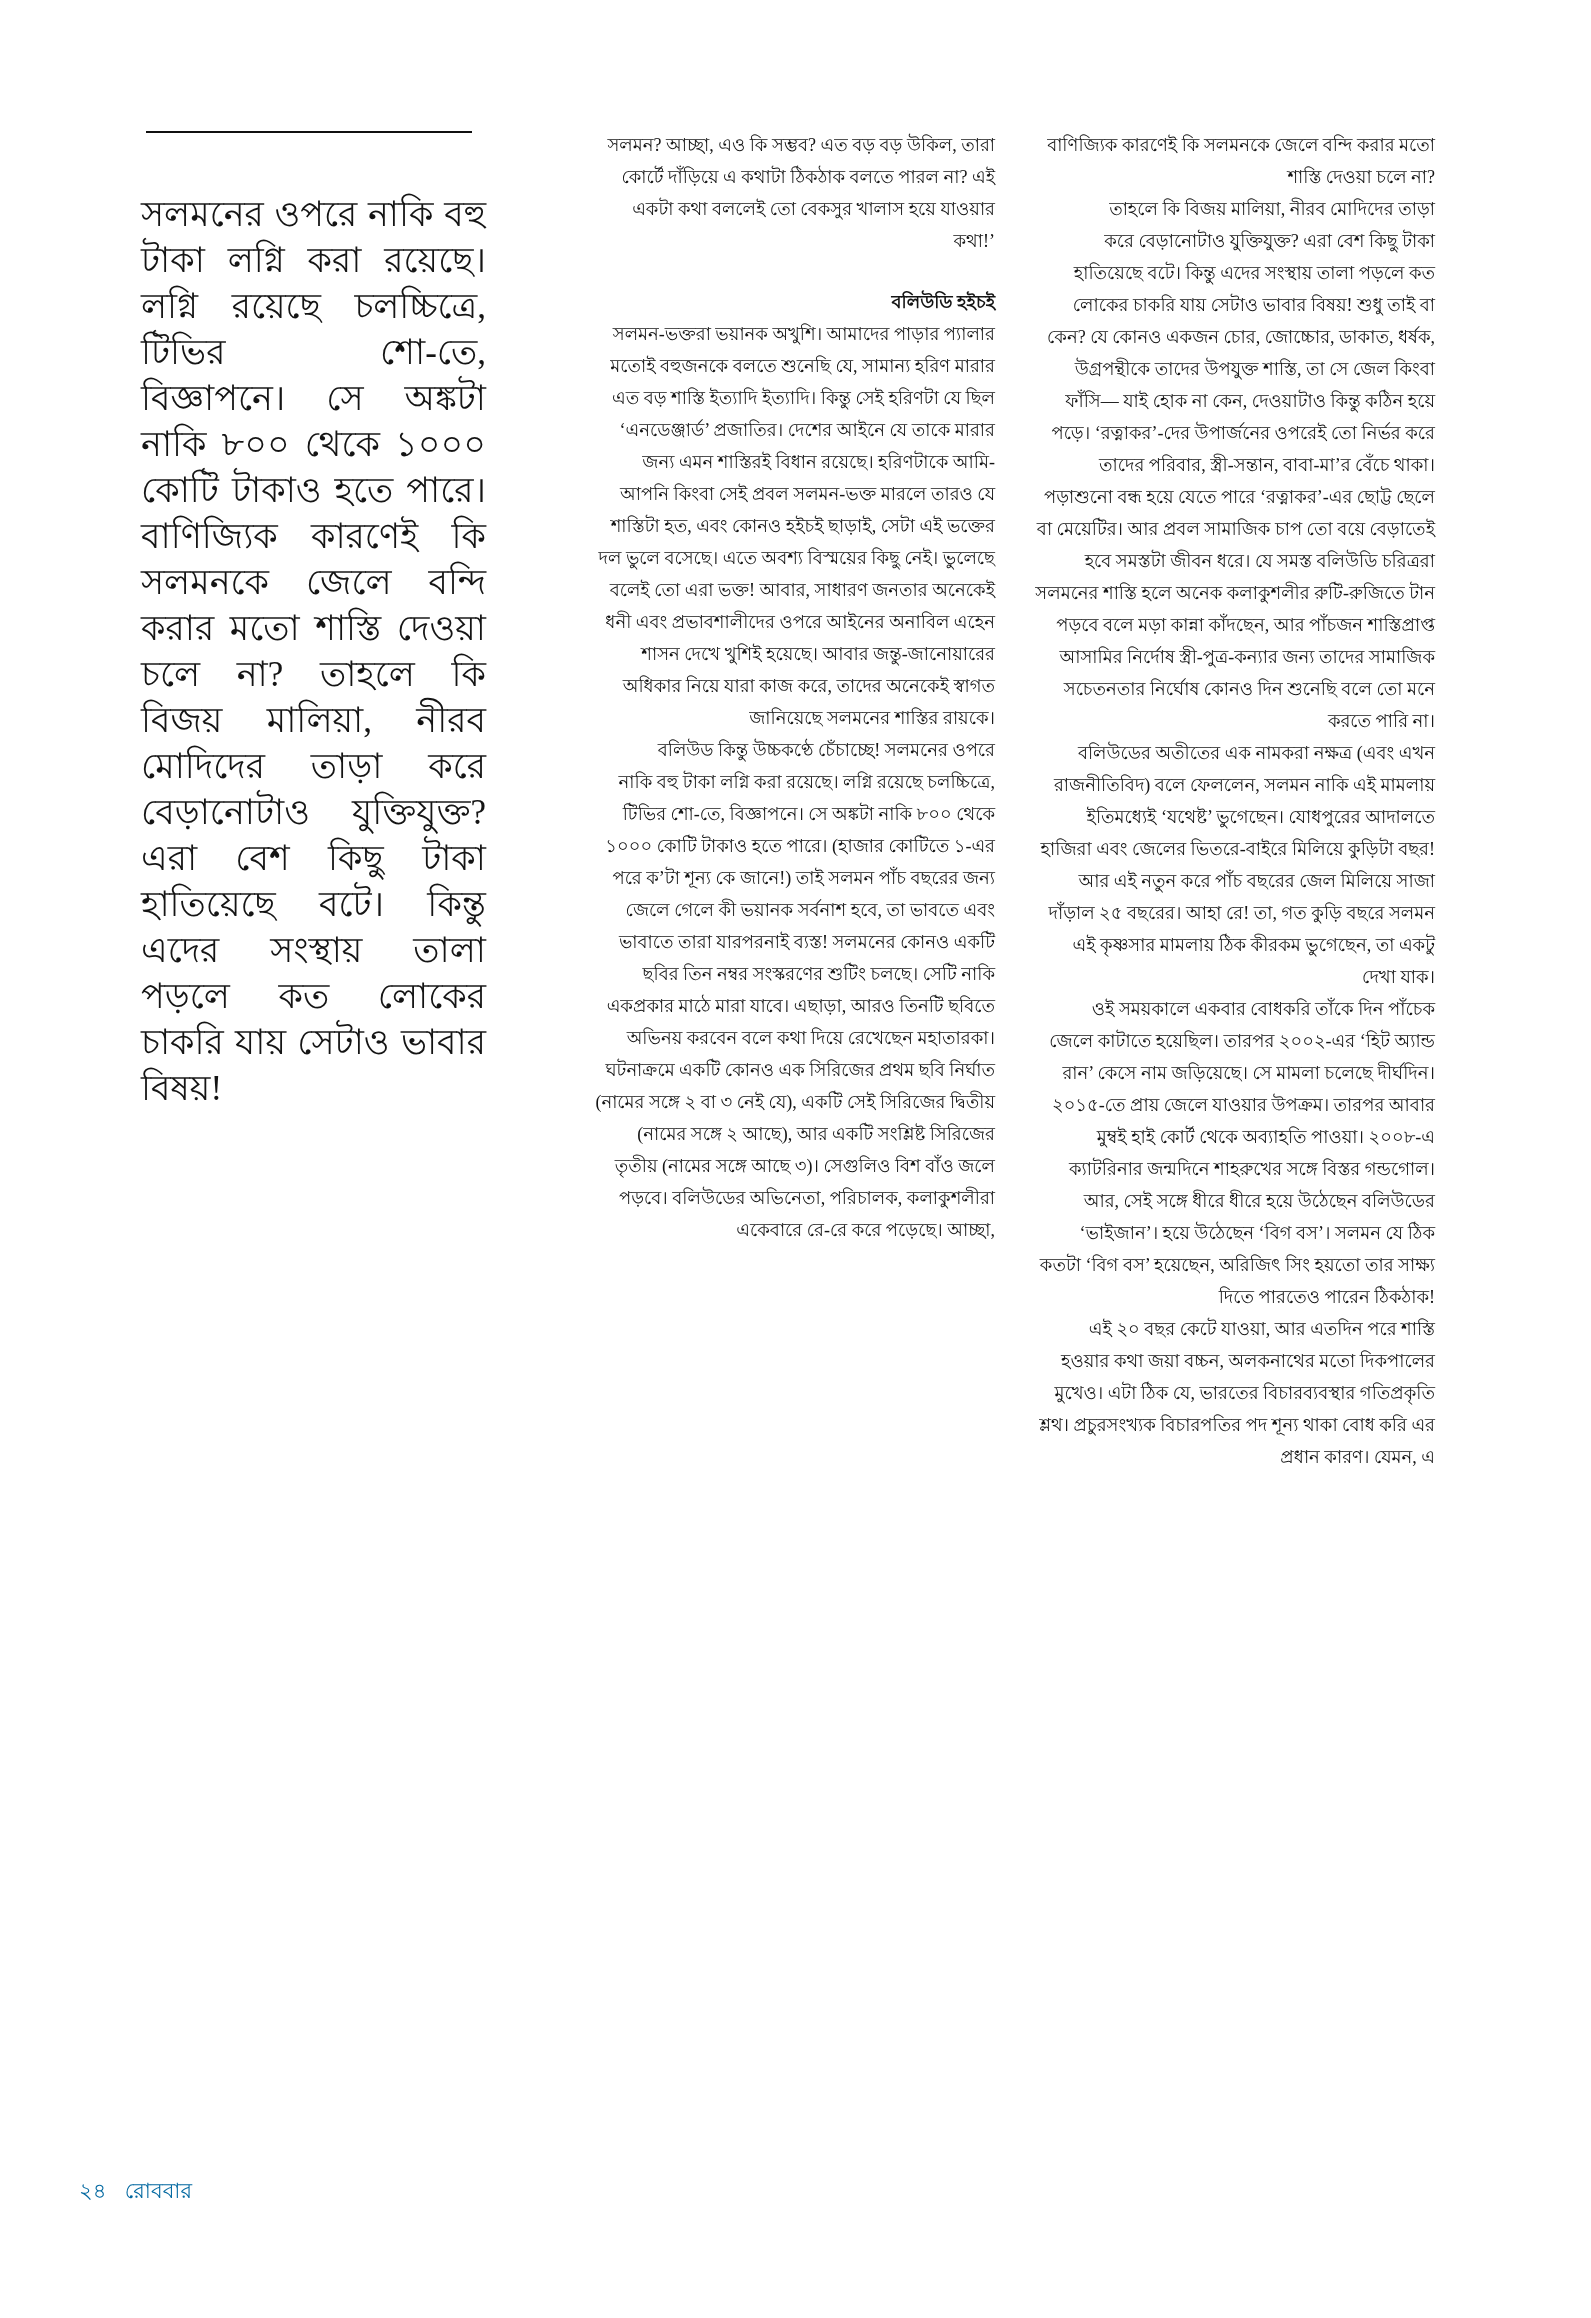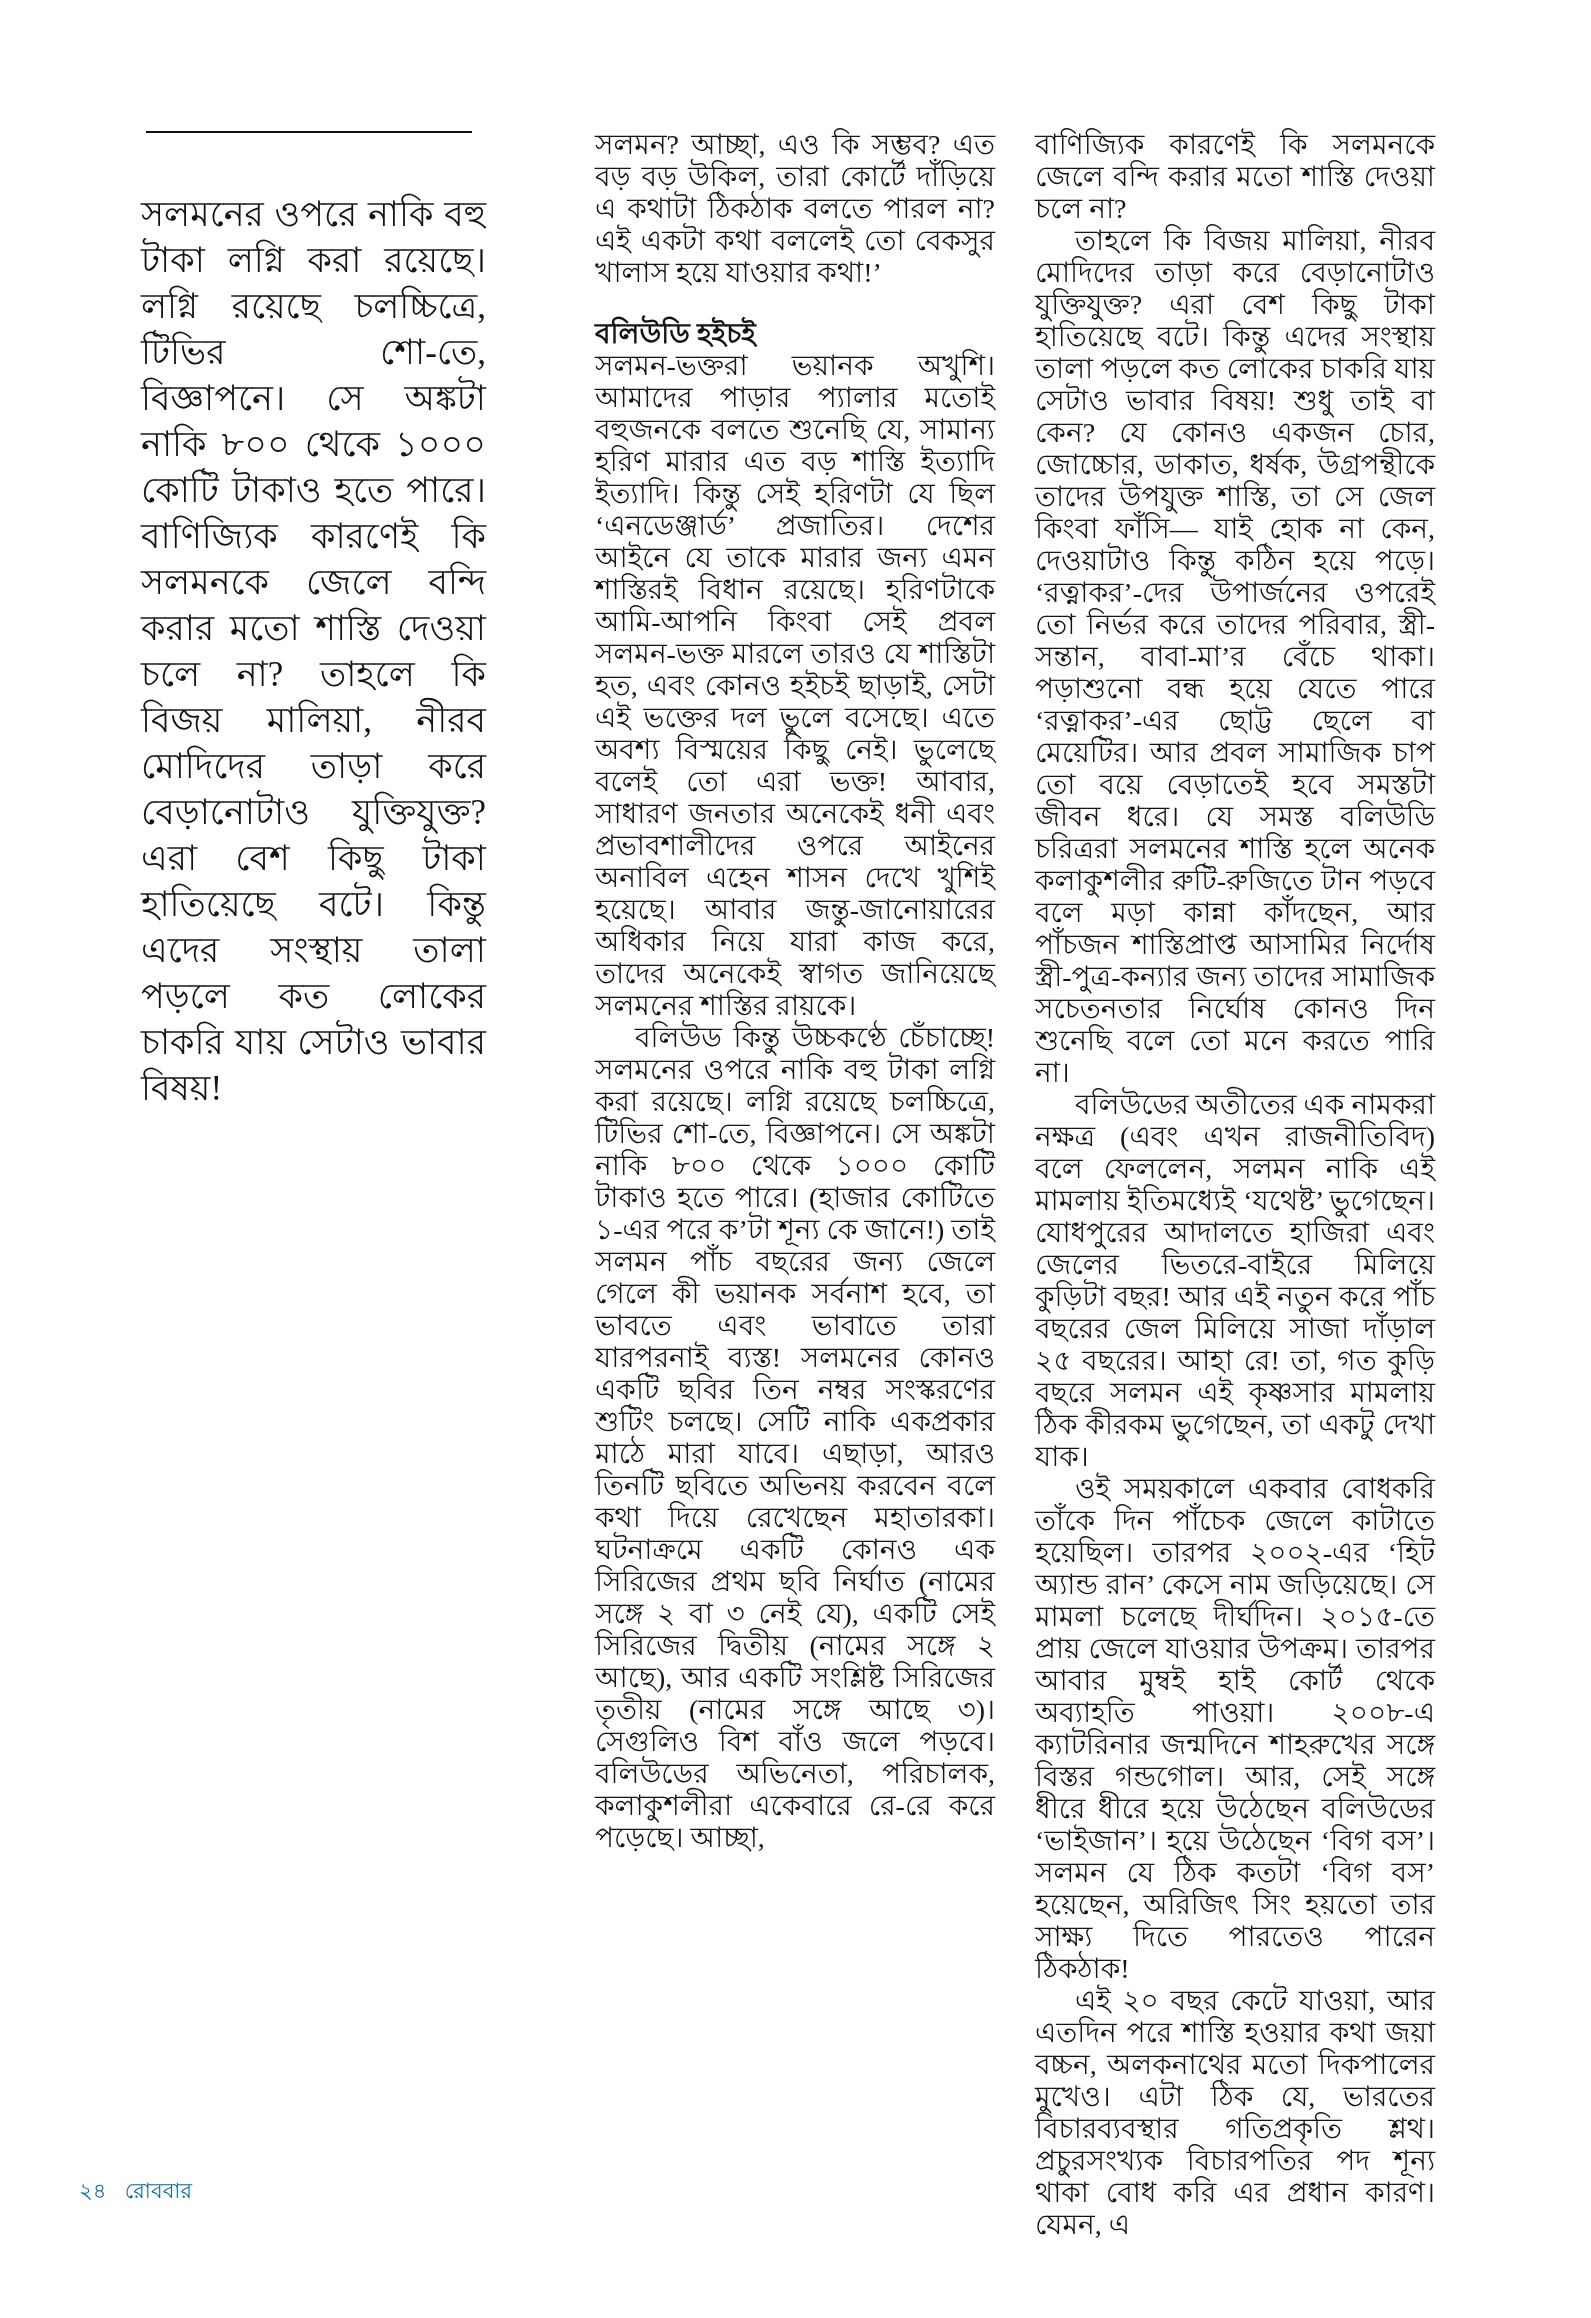--- a/index.html
+++ b/index.html
@@ -36,27 +36,27 @@
     width: 345px;
     font-size: 35px;
     line-height: 46px;
     font-weight: 400;
     text-align: justify;
     letter-spacing: 0;
   }
   .col {
     position: absolute;
     width: 400px;
-    font-size: 28px;
+    font-size: 18px;
     line-height: 32px;
     text-align: justify;
   }
   .col-middle { left: 595px;  top: 129px; height: 2048px; }
   .col-right  { left: 1035px; top: 129px; height: 2048px; }
-  .col p { margin: 0; padding: 0; }
+  .col p { margin: 0; padding: 0; text-align: right; }
   .col p.indent { text-indent: 40px; }
   .subhead {
     font-weight: 700;
     margin-top: 29px !important;
     text-align: left;
   }
   .footer {
     position: absolute;
     left: 79px;
     top: 2175px;

